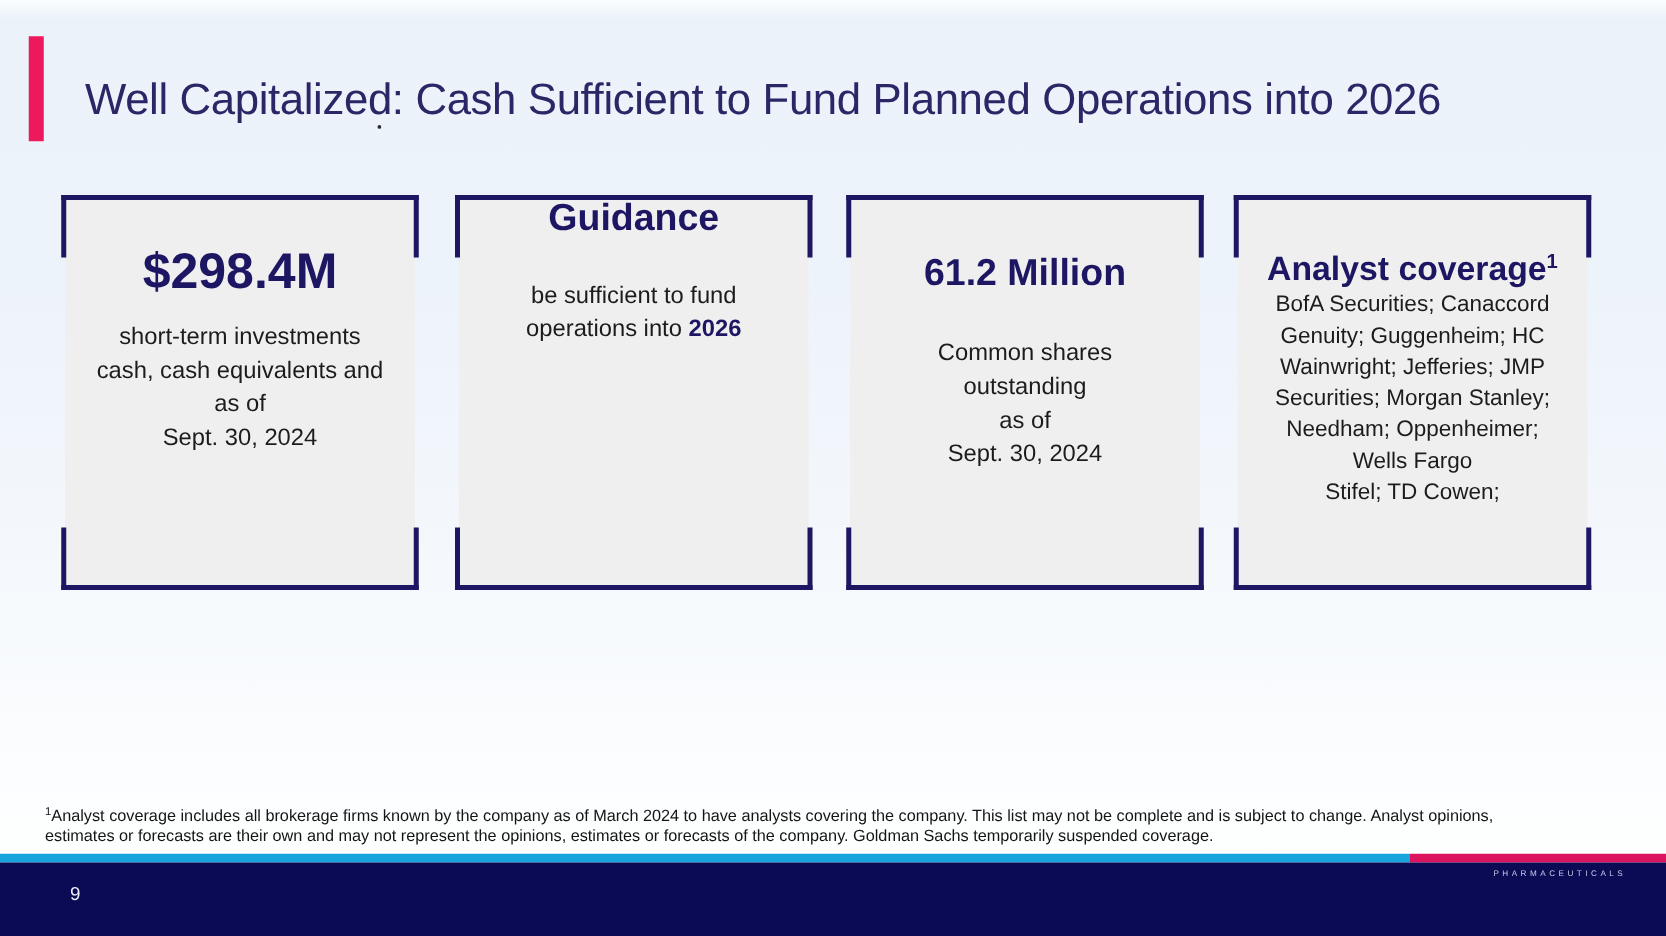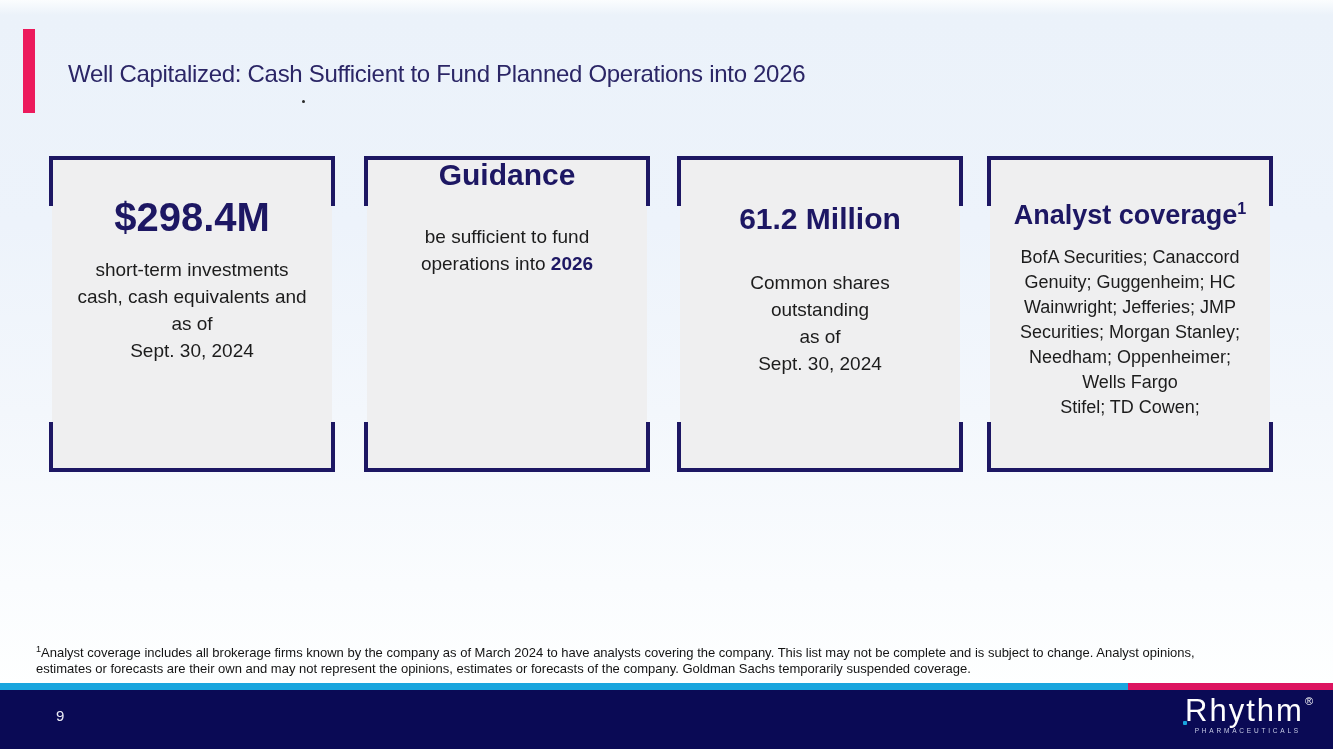--- a/index.html
+++ b/index.html
@@ -20,21 +20,21 @@
   .title-accent {
     position: absolute;
     left: 23px; top: 29px;
     width: 12px; height: 84px;
     background: #EC1A5C;
   }
   .slide-title {
     position: absolute;
     left: 68px; top: 60px;
     width: 1240px;
-    font-size: 24px;
+    font-size: 35px;
     letter-spacing: -0.3px;
     font-weight: 400;
     color: #2B2666;
     white-space: nowrap;
   }
   .stray-mark {
     position: absolute;
     left: 302px; top: 100px;
     width: 3px; height: 3px;
     border-radius: 50%;
@@ -88,21 +88,21 @@
   }
 
   .card-body {
     color: #1c1c1c;
     font-size: 19px;
     line-height: 27px;
   }
   .card-1 .card-body { margin-top: 16px; }
   .card-2 .card-body { margin-top: 30px; }
   .card-3 .card-body { margin-top: 32px; }
-  .card-4 .card-body { margin-top: 14px; font-size: 18px; line-height: 25px; }
+  .card-4 .card-body { margin-top: 0; font-size: 18px; line-height: 25px; }
 
   .hl-navy {
     font-weight: 700;
     color: #1D1763;
   }
 
   
   .footnote {
     position: absolute;
     left: 36px; top: 645px;
@@ -228,18 +228,17 @@
 
   <div class="footnote">
     <div><sup>1</sup><span>Analyst coverage includes all brokerage firms known by the company as of  March 2024 to have analysts covering the company. This list may not be complete and is subject to change. Analyst opinions,</span></div>
     <div>estimates or forecasts are their own and may not represent the opinions, estimates or forecasts of the company. Goldman Sachs temporarily suspended coverage.</div>
   </div>
 
   <div class="footer-accent-strip"></div>
   <div class="footer-bar">
     <div class="page-number">9</div>
     <div class="rhythm-logo">
-      <span class="logo-wordmark"><span class="logo-dot"></span><span>Rhythm</span><span class="logo-registered">®</span></span>
       <div class="logo-subtext">PHARMACEUTICALS</div>
     </div>
   </div>
 
 </div>
 
 </body></html>

